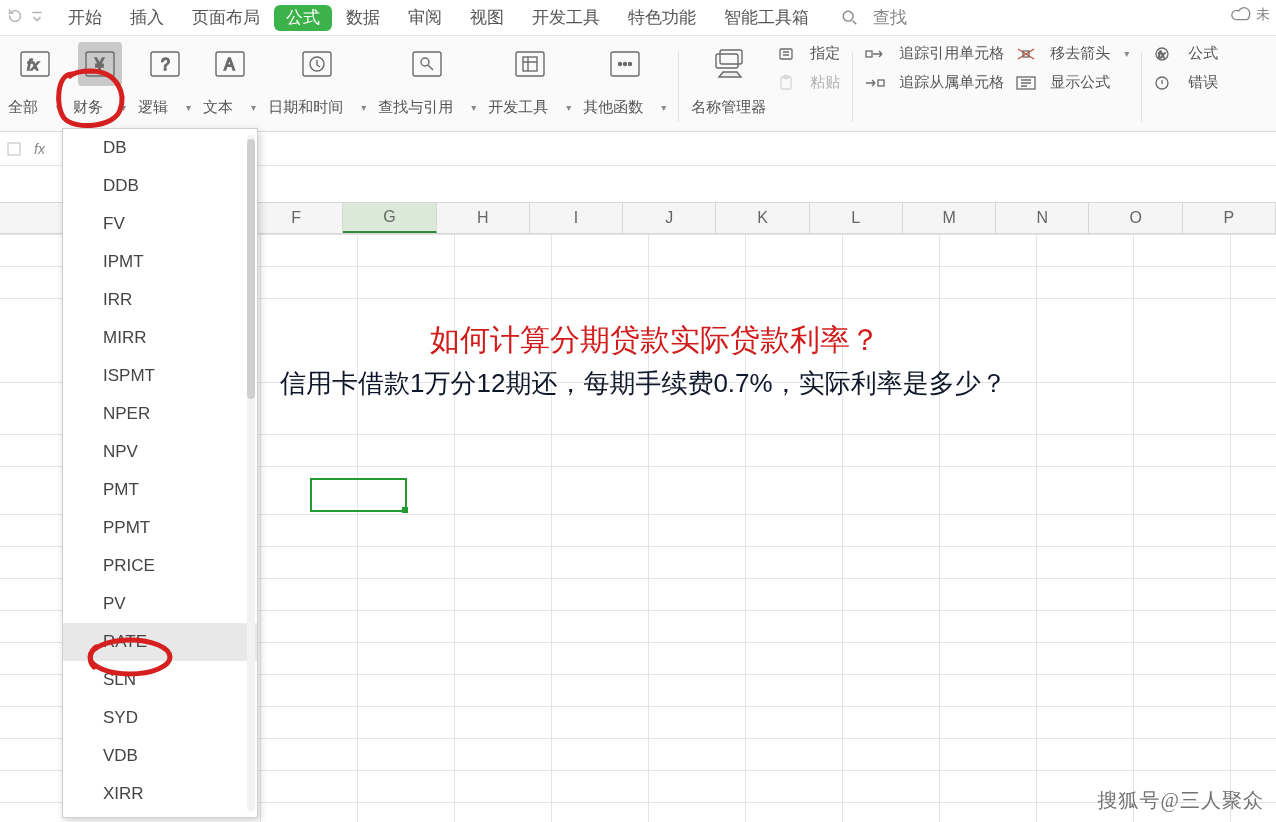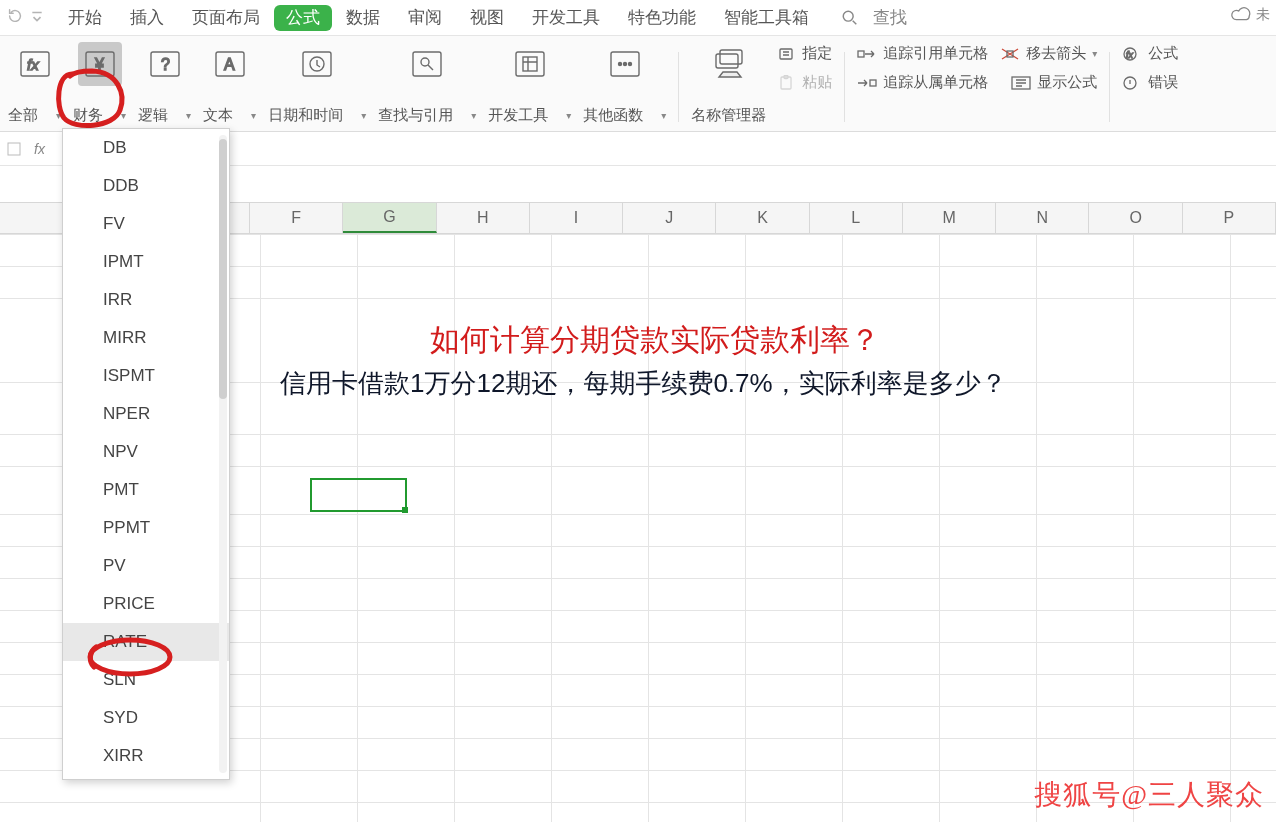--- a/index.html
+++ b/index.html
@@ -61,47 +61,47 @@
   .rgroup {
     display:flex; flex-direction:column; align-items:center;
     padding: 0 6px;
     height: 90px;
   }
   .rgroup .icon-lg {
     width:44px; height:44px;
     display:flex; align-items:center; justify-content:center;
   }
   .rgroup .cap {
-    margin-top:20px; font-size:15px; color:#555;
+    margin-top:12px; font-size:15px; color:#555;
     display:flex; align-items:center; gap:18px;
   }
   .rgroup .cap .dd { font-size:10px; color:#888; }
   .sep { width:1px; background:#e1e1e1; margin: 6px 6px; height:70px; align-self:center;}
   .rgroup.financial .icon-lg{ background:#c9c9c9; border-radius:4px;}
   .ribbon svg.booklike{stroke:#6b6b6b; fill:none; stroke-width:1.4;}
   .ribbon .mini{display:flex; flex-direction:column; gap:10px; padding:2px 6px;}
-  .ribbon .mini .row{display:flex; align-items:center; gap:6px; font-size:15px; color:#555; white-space:nowrap;justify-content:flex-end;}
+  .ribbon .mini .row{display:flex; align-items:center; gap:14px; font-size:15px; color:#555; white-space:nowrap;}
 
   
   .hand-circle1{
     position:absolute; left:52px; top:30px; width:78px; height:64px;
     pointer-events:none;
   }
 
   
   .fxrow{
     height:34px; display:flex; align-items:center; gap:10px;
     padding: 0 6px; border-bottom:1px solid #e5e5e5; color:#888;
   }
 
   
   .dropdown{
     position:absolute;
     left:62px; top:128px;
-    width:168px;
+    width:196px;
     background:#fff;
     border:1px solid #cfcfcf;
     box-shadow: 2px 3px 8px rgba(0,0,0,.18);
     z-index:50;
     padding-bottom:4px;
   }
   .dropdown .scroll{
     position:absolute; right:2px; top:6px; bottom:6px; width:8px;
     background:#f2f2f2; border-radius:4px;
   }
@@ -163,21 +163,21 @@
     white-space:nowrap;
   }
   .subline{
     position:absolute;
     font-size:26px; color:#0f172a;
     white-space:nowrap;
   }
 
   .watermark{
     position:absolute; right:12px; bottom:8px;
-    font-size:28px; color:#ef4444; font-family:"SimSun","KaiTi",serif;
+    font-size:20px; color:#737373; font-family:"SimSun","KaiTi",serif;
     letter-spacing:1px; user-select:none;
   }
 </style>
 </head>
 <body>
 
 <div class="menubar">
   <div class="qat">
     <span>
       <svg width="18" height="18" viewBox="0 0 20 20">
@@ -488,25 +488,26 @@
   <div class="item">DDB</div>
   <div class="item">FV</div>
   <div class="item">IPMT</div>
   <div class="item">IRR</div>
   <div class="item">MIRR</div>
   <div class="item">ISPMT</div>
   <div class="item">NPER</div>
   <div class="item">NPV</div>
   <div class="item">PMT</div>
   <div class="item">PPMT</div>
+  <div class="item">PRICE</div>
   <div class="item">PV</div>
-  <div class="item">PRICE</div>
   <div class="item hover">RATE</div>
   <div class="item">SLN</div>
   <div class="item">SYD</div>
+  <div class="item">VDB</div>
   <div class="item">XIRR</div>
   <div class="scroll">
       <div class="thumb"></div>
     </div>
 </div>
 
 <svg class="hand-circle2" viewBox="0 0 96 44">
   <ellipse cx="46" cy="22" rx="40" ry="17" fill="none" stroke="#d61f1f" stroke-width="5"></ellipse>
   <path d="M12 12 C6 16 4 26 10 32" fill="none" stroke="#d61f1f" stroke-width="5" stroke-linecap="round"></path>
 </svg>

